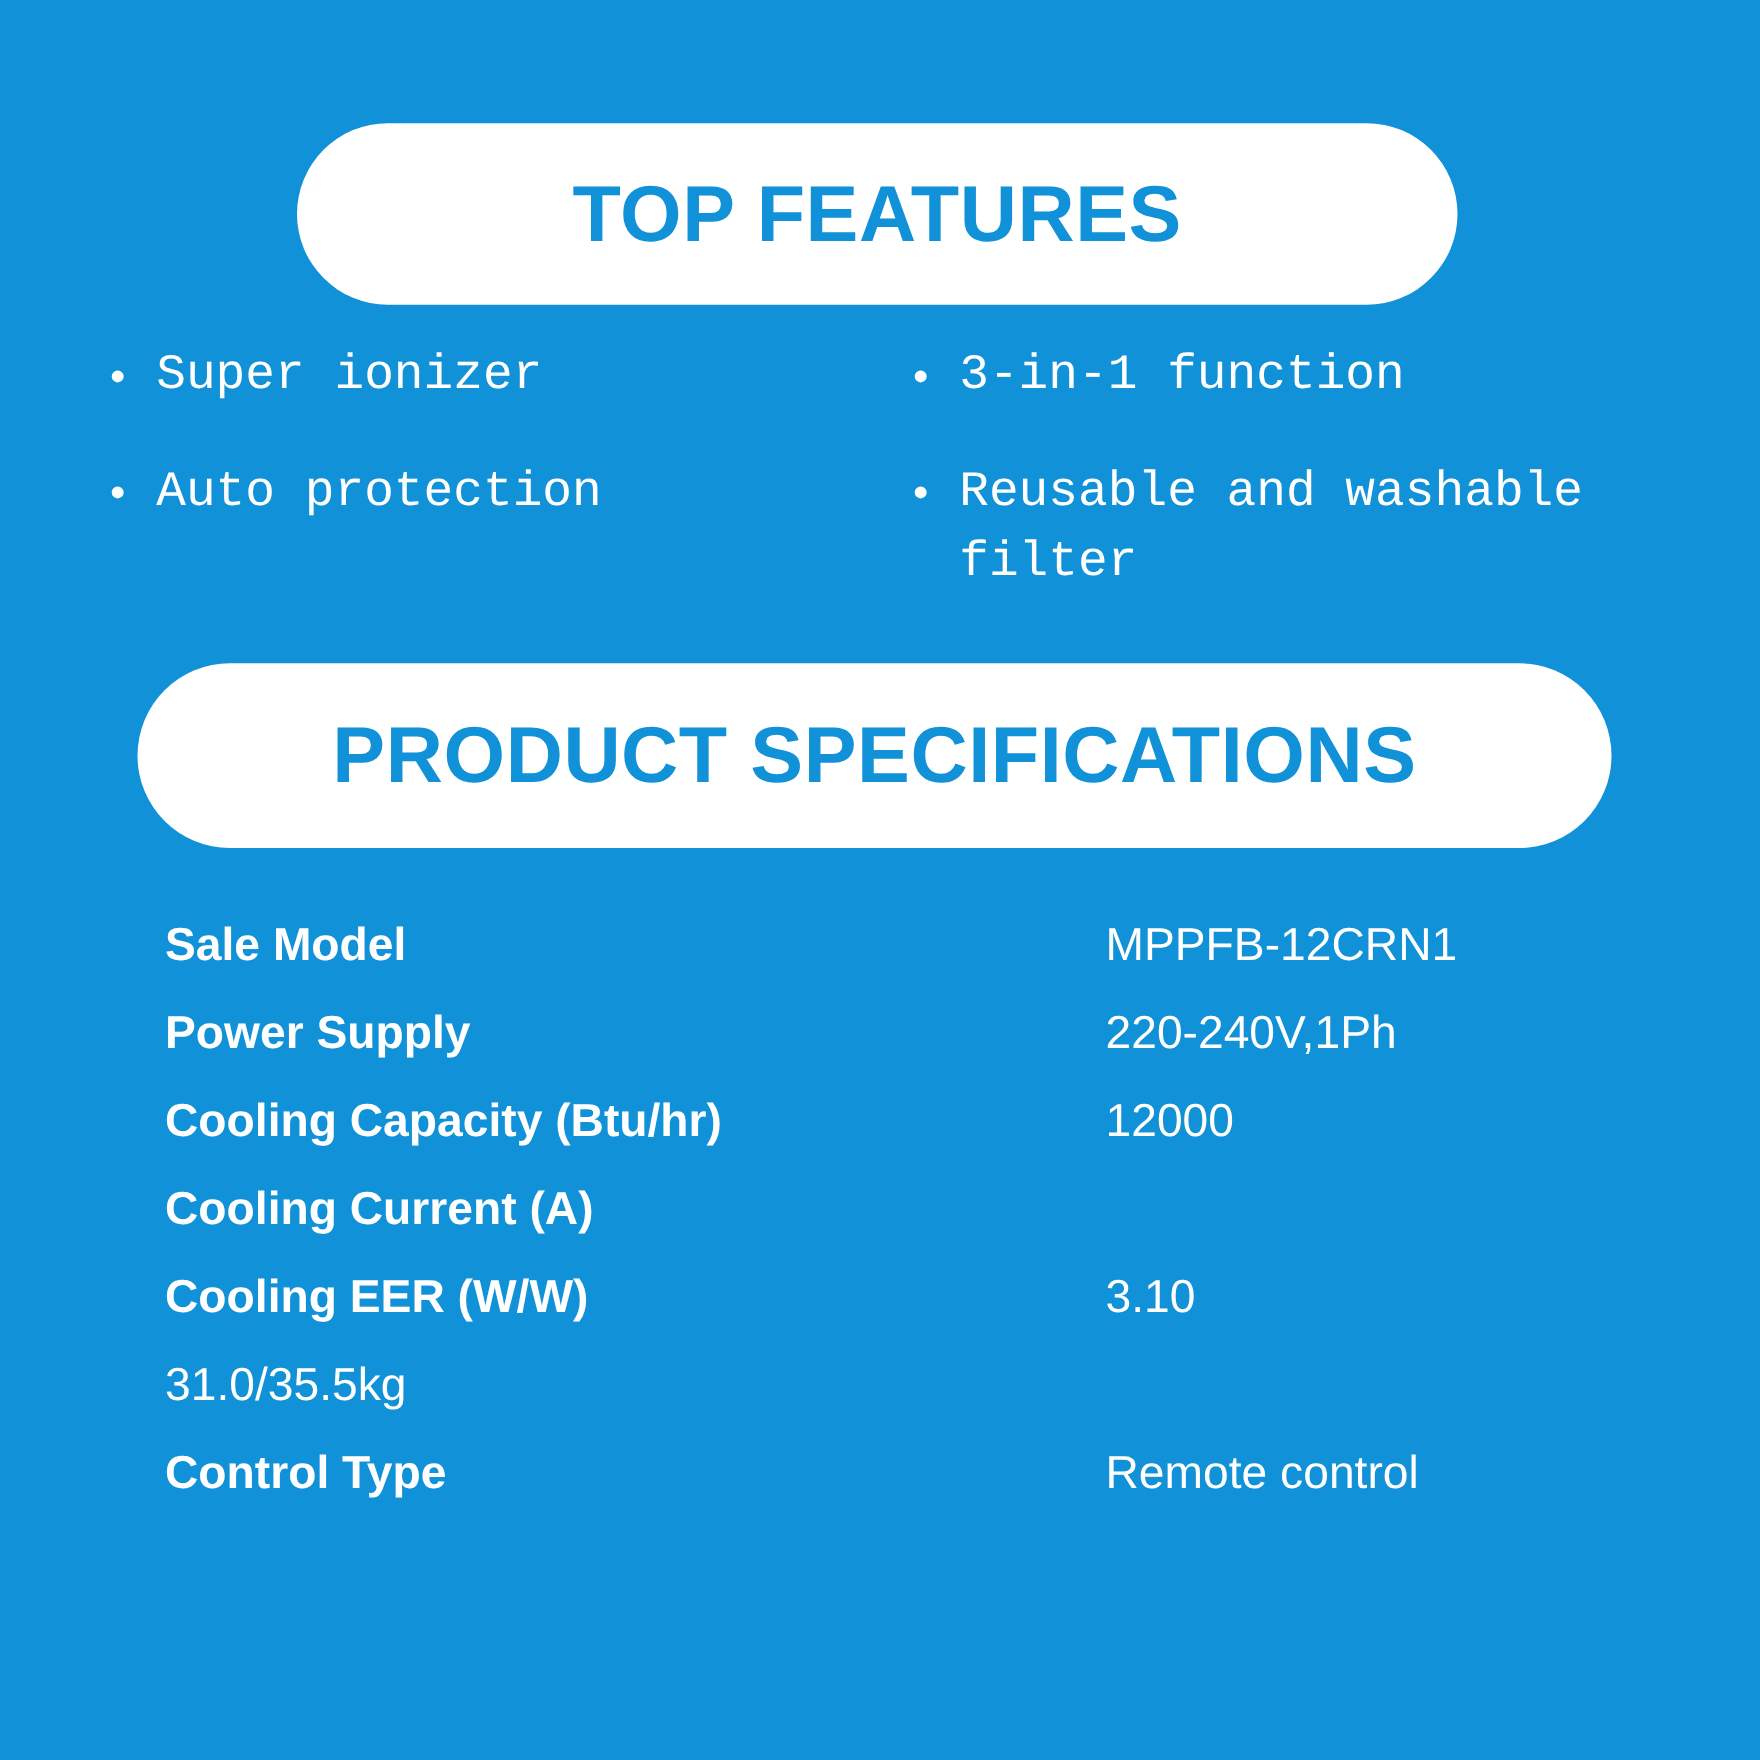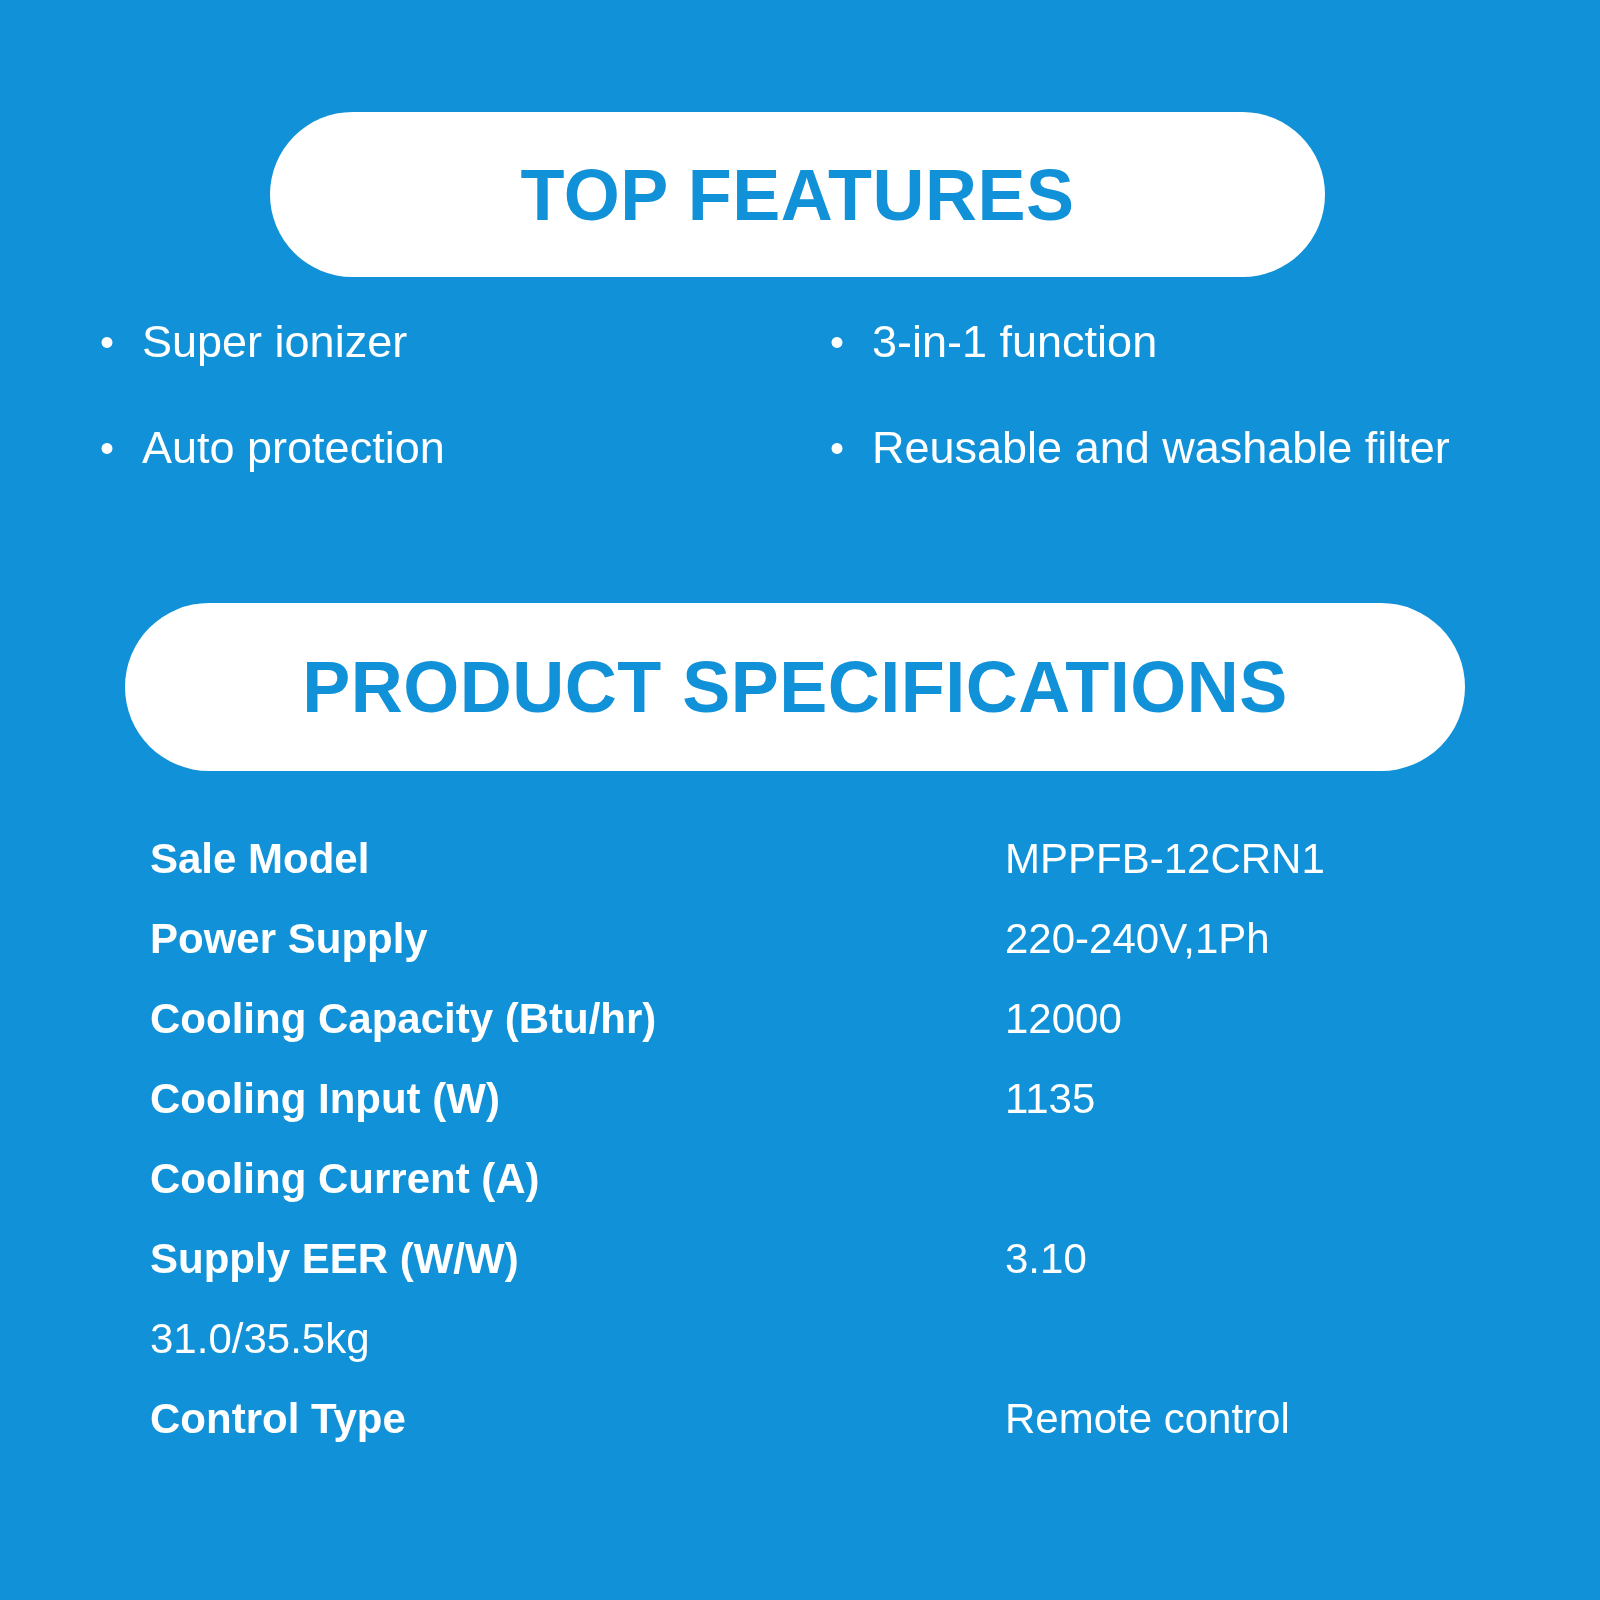--- a/index.html
+++ b/index.html
@@ -86,20 +86,21 @@
     color: #ffffff;
     font-size: 40px;
     line-height: 1.6;
     width: 42px;
     flex: 0 0 42px;
     text-align: left;
   }
   .feature-label {
     flex: 1 1 auto;
     max-width: 620px;
+    font-family: Liberation Mono, monospace;
   }
 
   
   .specs {
     position: absolute;
     left: 150px;
     top: 835px;
     width: 1330px;
   }
   .spec-row {
@@ -169,28 +170,24 @@
     </div>
     <div class="spec-row">
       <span class="spec-key">Power Supply</span>
       <span class="spec-val">220-240V,1Ph</span>
     </div>
     <div class="spec-row">
       <span class="spec-key">Cooling Capacity (Btu/hr)</span>
       <span class="spec-val">12000</span>
     </div>
     <div class="spec-row">
-      <span class="spec-key">Cooling Input (W)</span>
-      <span class="spec-val">1135</span>
-    </div>
-    <div class="spec-row">
       <span class="spec-key">Cooling Current (A)</span>
     </div>
     <div class="spec-row">
-      <span class="spec-key">Supply EER (W/W)</span>
+      <span class="spec-key">Cooling EER (W/W)</span>
       <span class="spec-val">3.10</span>
     </div>
     <div class="spec-row">
       <span class="spec-val">31.0/35.5kg</span>
     </div>
     <div class="spec-row">
       <span class="spec-key">Control Type</span>
       <span class="spec-val">Remote control</span>
     </div>
   </div>

